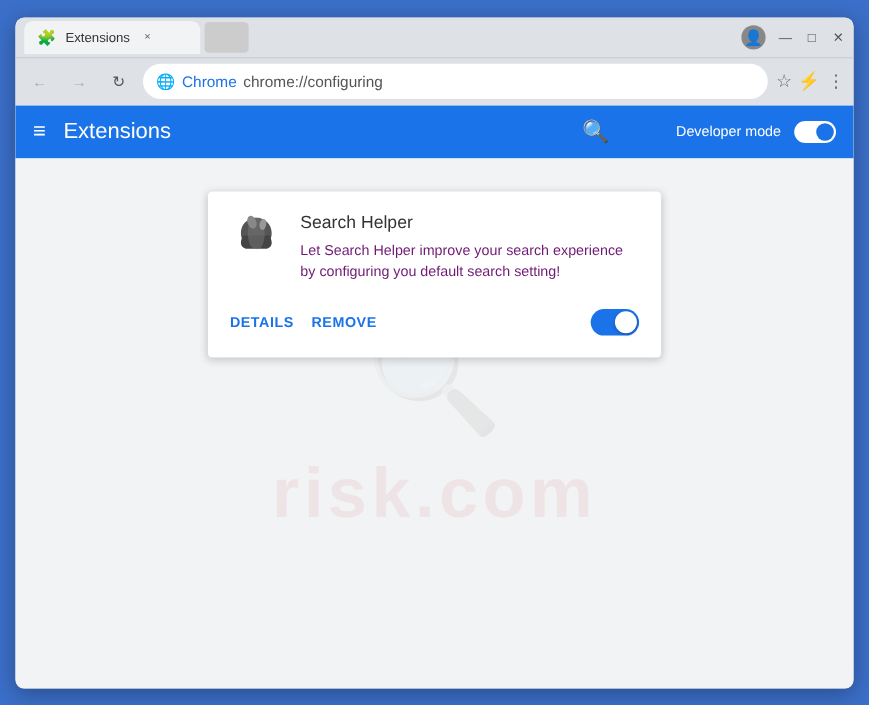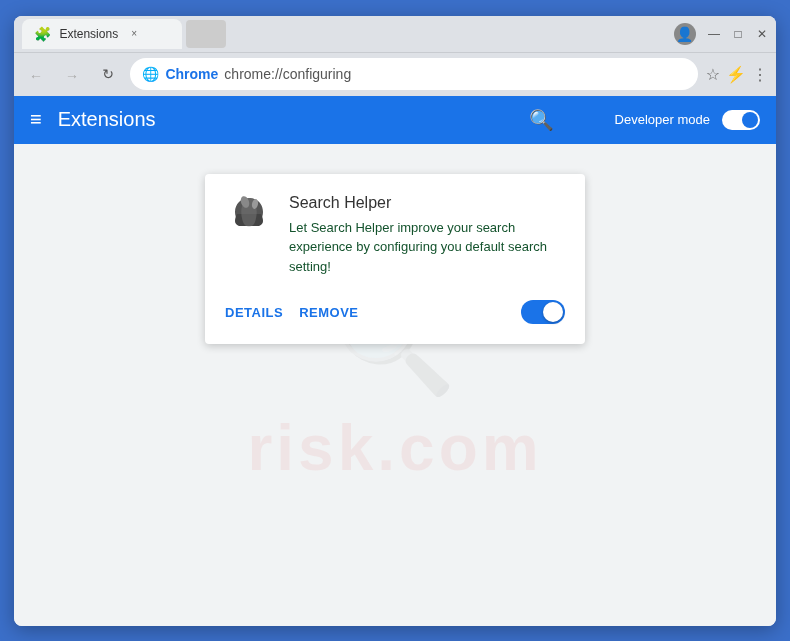--- a/index.html
+++ b/index.html
@@ -126,21 +126,21 @@
       height: 32px;
       display: flex;
       align-items: center;
       padding: 0 12px;
       gap: 6px;
       font-size: 14px;
       color: #333;
     }
     .url-scheme {
       color: #1a73e8;
-      font-weight: 700;
+      font-weight: 400;
     }
     .url-path { color: #555; }
     .url-icon {
       font-size: 14px;
       color: #1a73e8;
     }
     .url-actions {
       display: flex;
       gap: 6px;
       align-items: center;
@@ -242,21 +242,21 @@
     }
     
     .ext-card {
       position: absolute;
       top: 30px;
       left: 50%;
       transform: translateX(-50%);
       background: white;
       border-radius: 4px;
       box-shadow: 0 2px 8px rgba(0,0,0,0.2);
-      width: 380px;
+      width: 412px;
       padding: 20px;
     }
     .ext-card-header {
       display: flex;
       align-items: flex-start;
       gap: 16px;
       margin-bottom: 16px;
     }
     .ext-logo {
       width: 48px;
@@ -269,21 +269,21 @@
     }
     .ext-info {}
     .ext-name {
       font-size: 16px;
       font-weight: 500;
       color: #333;
       margin-bottom: 6px;
     }
     .ext-desc {
       font-size: 13px;
-      color: #14532d;
+      color: #701a75;
       line-height: 1.5;
     }
     .ext-card-footer {
       display: flex;
       align-items: center;
       justify-content: space-between;
       padding-top: 8px;
     }
     .ext-buttons {
       display: flex;

